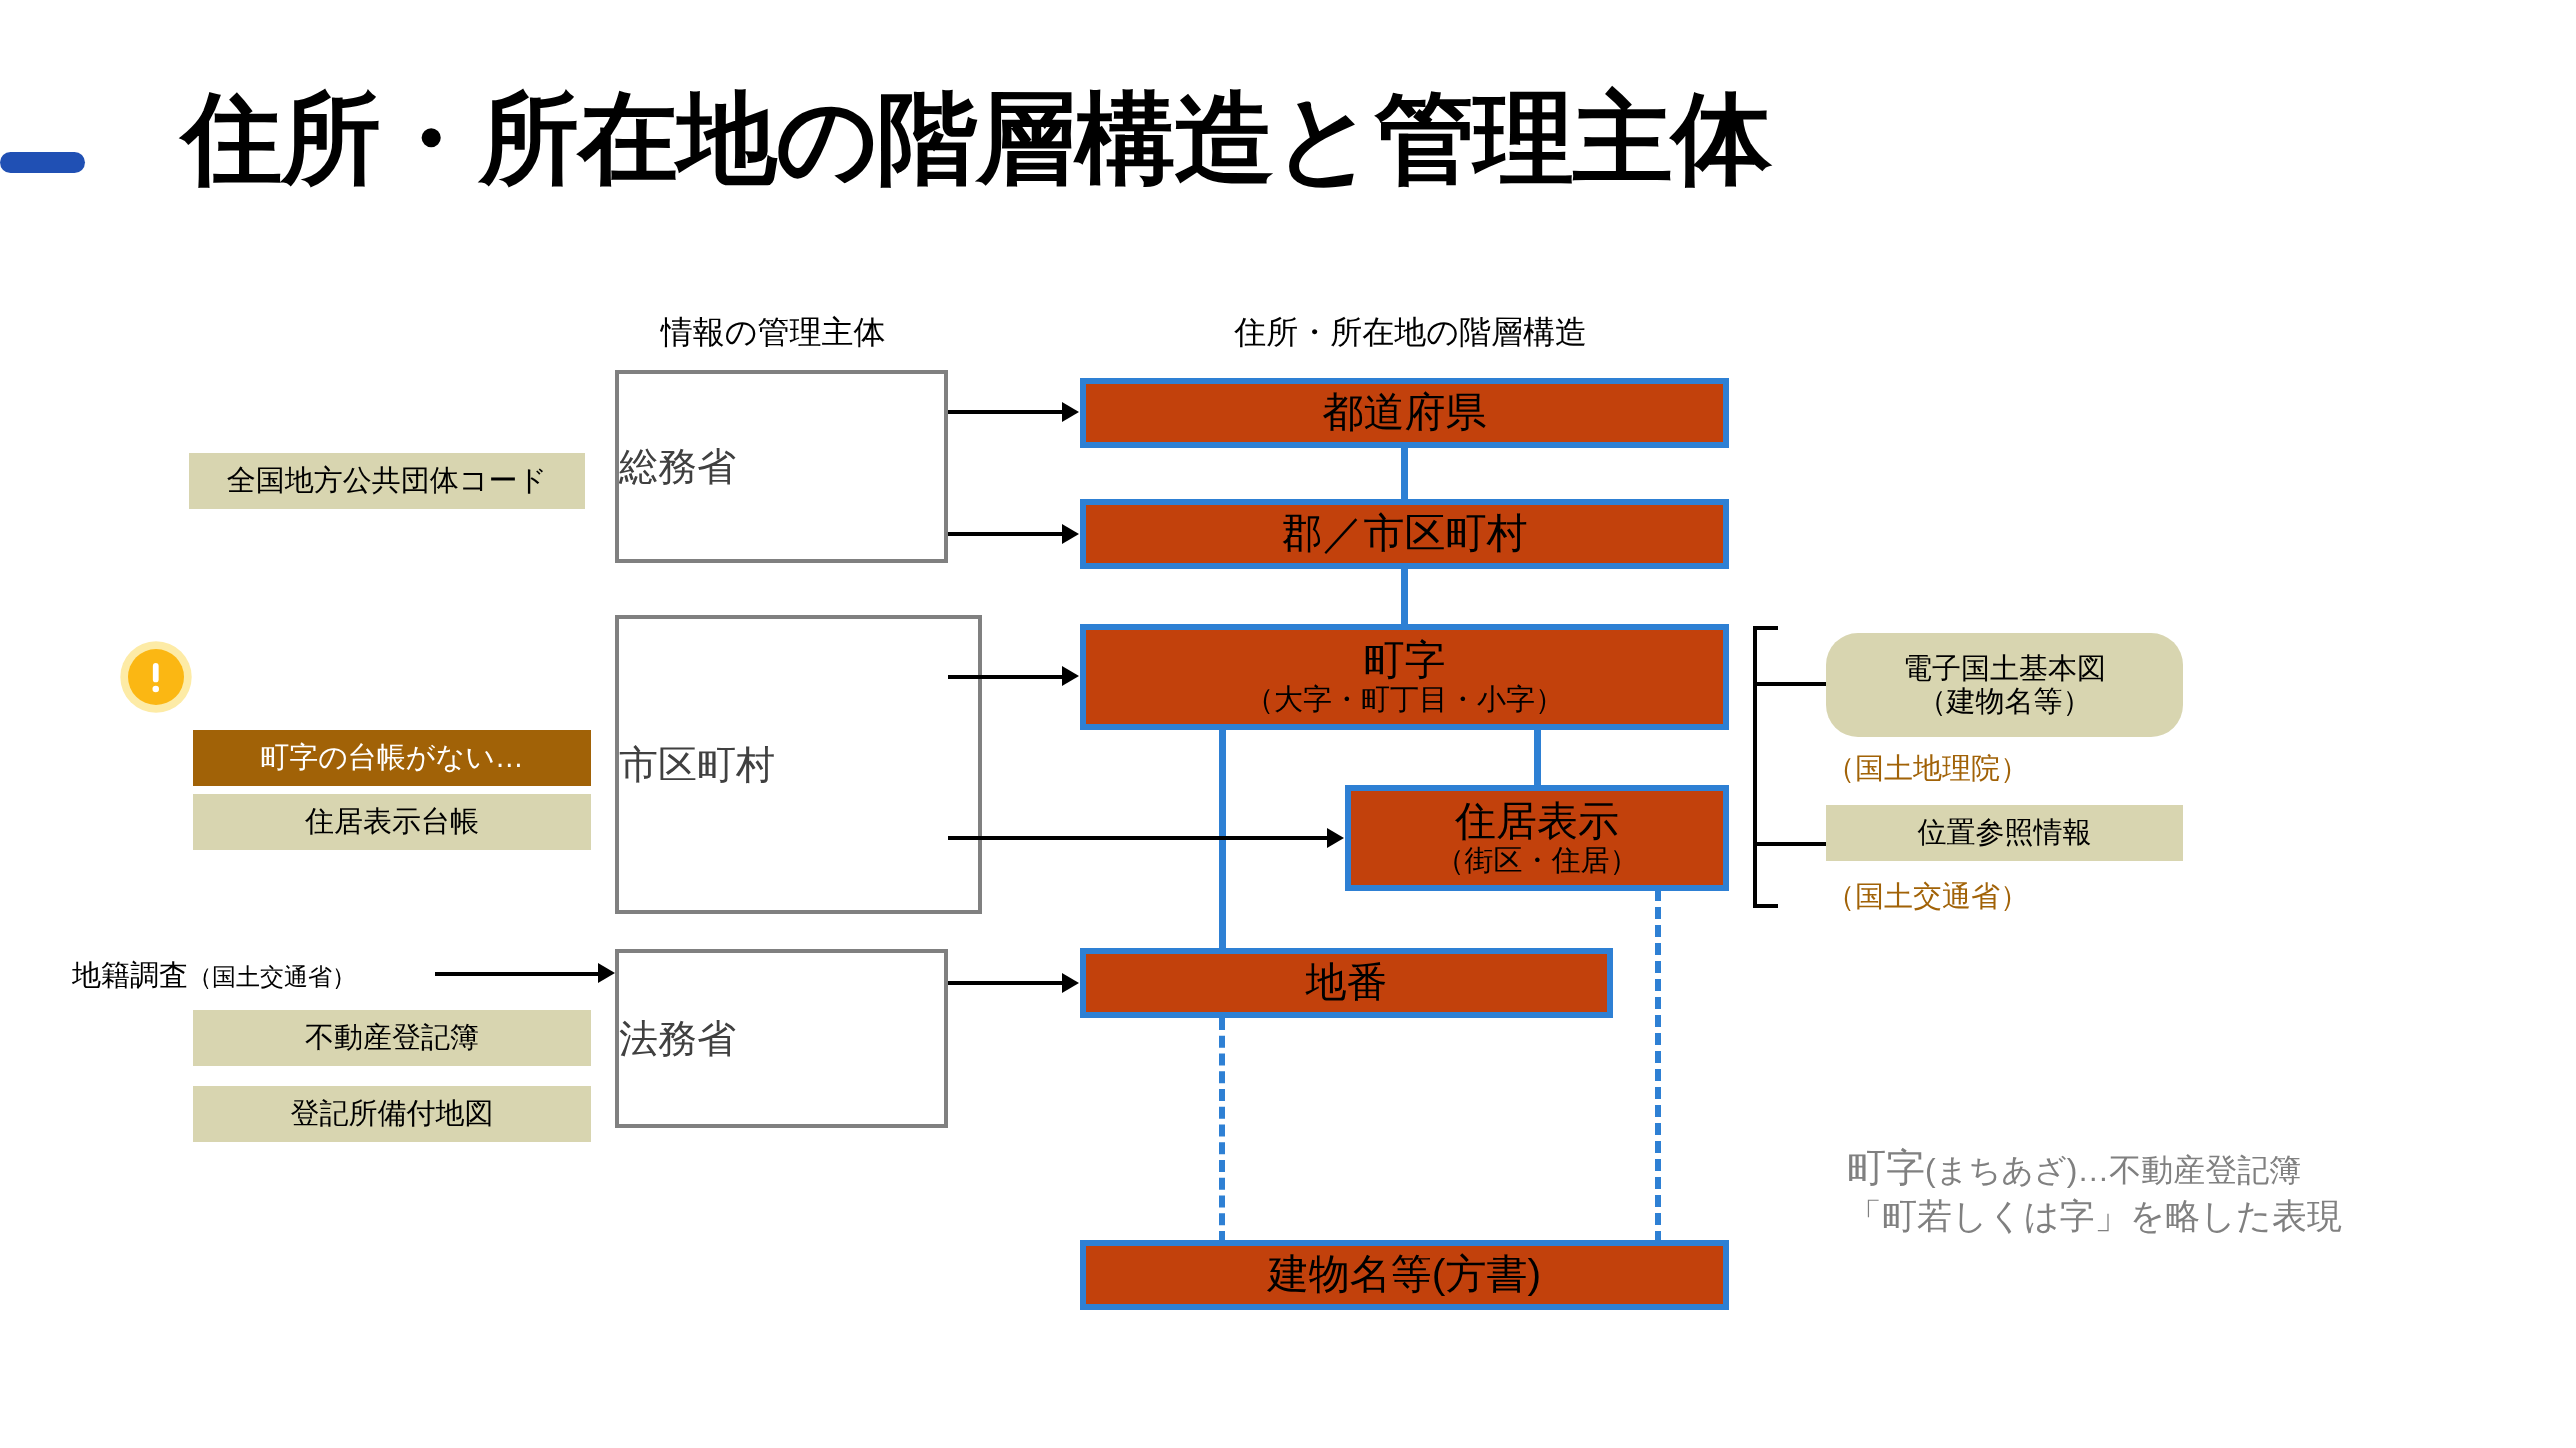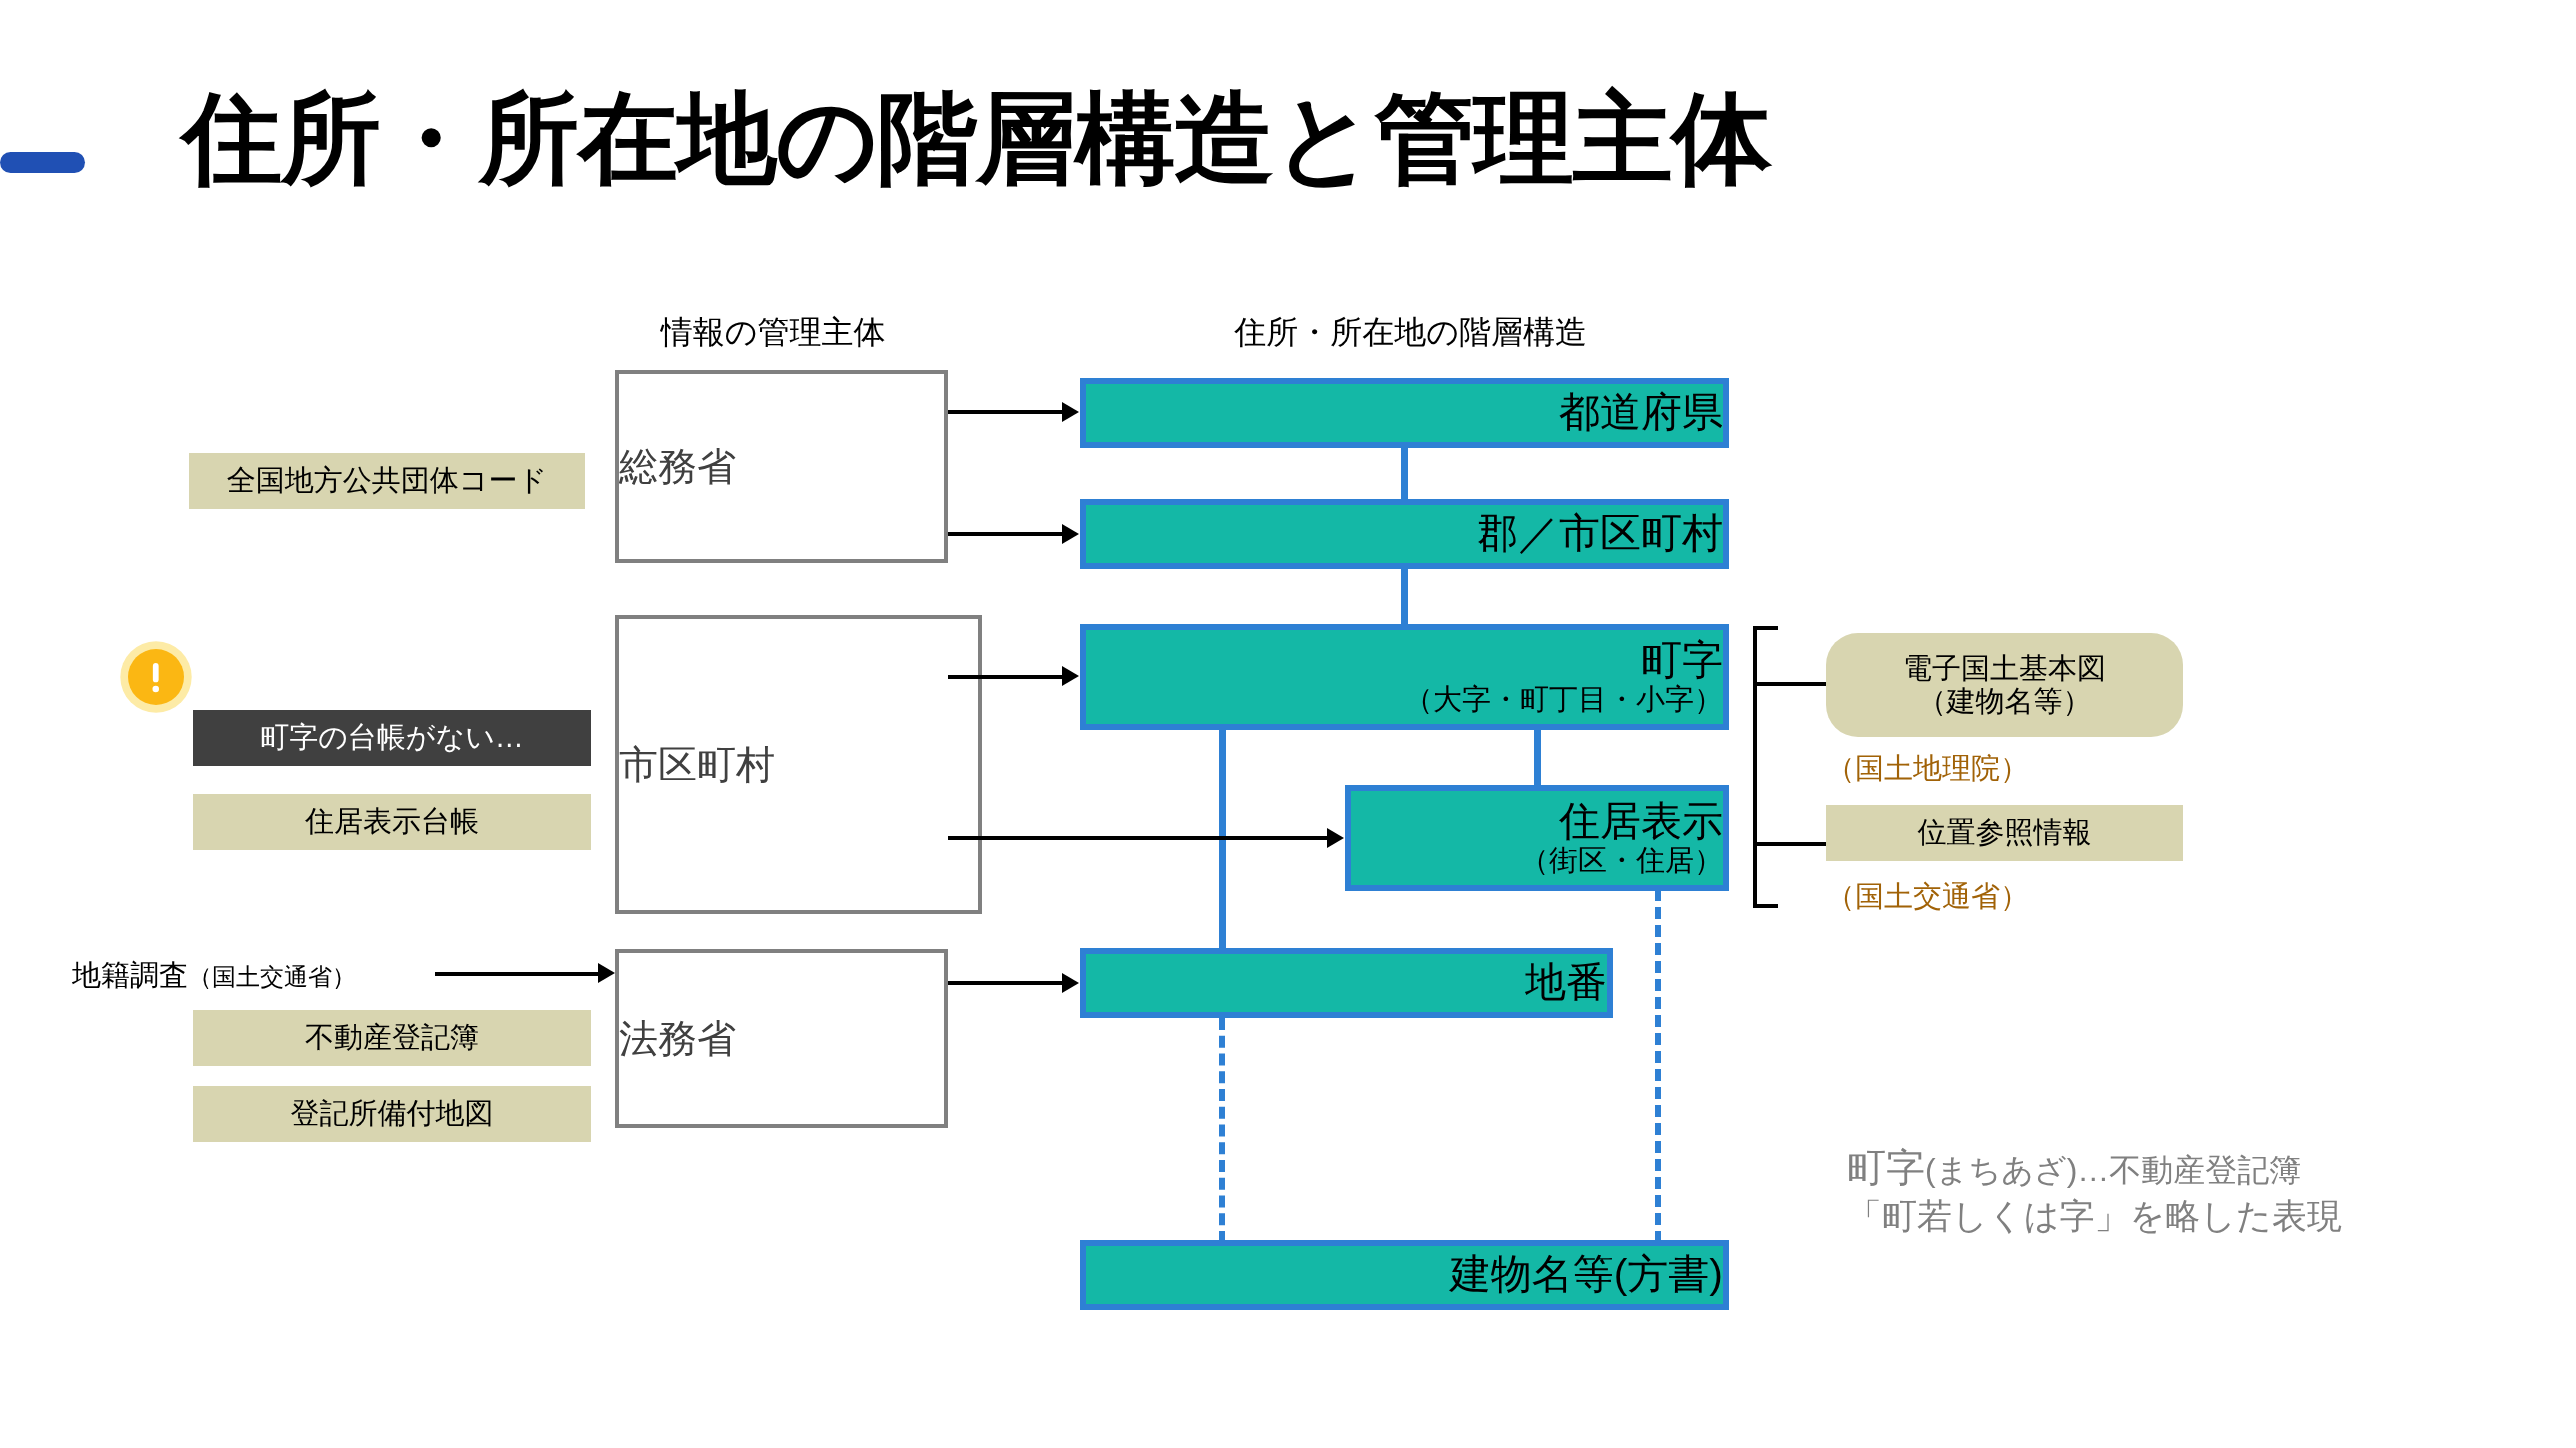--- a/index.html
+++ b/index.html
@@ -30,22 +30,22 @@
     background:#ffffff;border:4.8px solid #808080;
     display:flex;align-items:center;
     font-size:39px;color:#404040;box-sizing:border-box;
   }
   #owner-soumu{left:615px;top:370px;width:333px;height:193px;}
   #owner-shikuchoson{left:615px;top:615px;width:367px;height:299px;}
   #owner-homu{left:615px;top:949px;width:333px;height:179px;}
 
   
   .hier-box{
-    background:#14b8a6;border:6.8px solid #2e80d4;
-    display:flex;flex-direction:column;align-items:flex-end;justify-content:center;
+    background:#c2410c;border:6.8px solid #2e80d4;
+    display:flex;flex-direction:column;align-items:center;justify-content:center;
     box-sizing:border-box;color:#000000;
   }
   .hier-box .main{font-size:41px;line-height:1.1;white-space:nowrap;}
   .hier-box .sub{font-size:29px;line-height:1.15;white-space:nowrap;}
   #box-todofuken{left:1080px;top:378px;width:649px;height:70px;}
   #box-gun{left:1080px;top:499px;width:649px;height:70px;}
   #box-machiaza{left:1080px;top:624px;width:649px;height:106px;}
   #box-jukyo{left:1345px;top:785px;width:384px;height:106px;}
   #box-chiban{left:1080px;top:948px;width:533px;height:70px;}
   #box-tatemono{left:1080px;top:1240px;width:649px;height:70px;}
@@ -64,21 +64,21 @@
     border-bottom:10.6px solid transparent;
     border-left:17.4px solid #000000;
   }
 
   
   .tag{
     display:flex;align-items:center;justify-content:center;
     font-size:29px;color:#000000;white-space:nowrap;box-sizing:border-box;
   }
   .tag.tan{background:#d8d5b0;}
-  .tag.gray{background:#404040;color:#ffffff;}
+  .tag.gray{background:#a16207;color:#ffffff;margin-top:20px;}
   .tag.two{flex-direction:column;line-height:1.15;border-radius:32px;}
 
   
   .plain-cap{font-size:29px;color:#a16207;text-align:left;white-space:nowrap;}
 
   
   #chiseki-text{left:72px;top:956px;font-size:29px;color:#000000;white-space:nowrap;}
   #chiseki-text .small{font-size:24px;}
 
   

